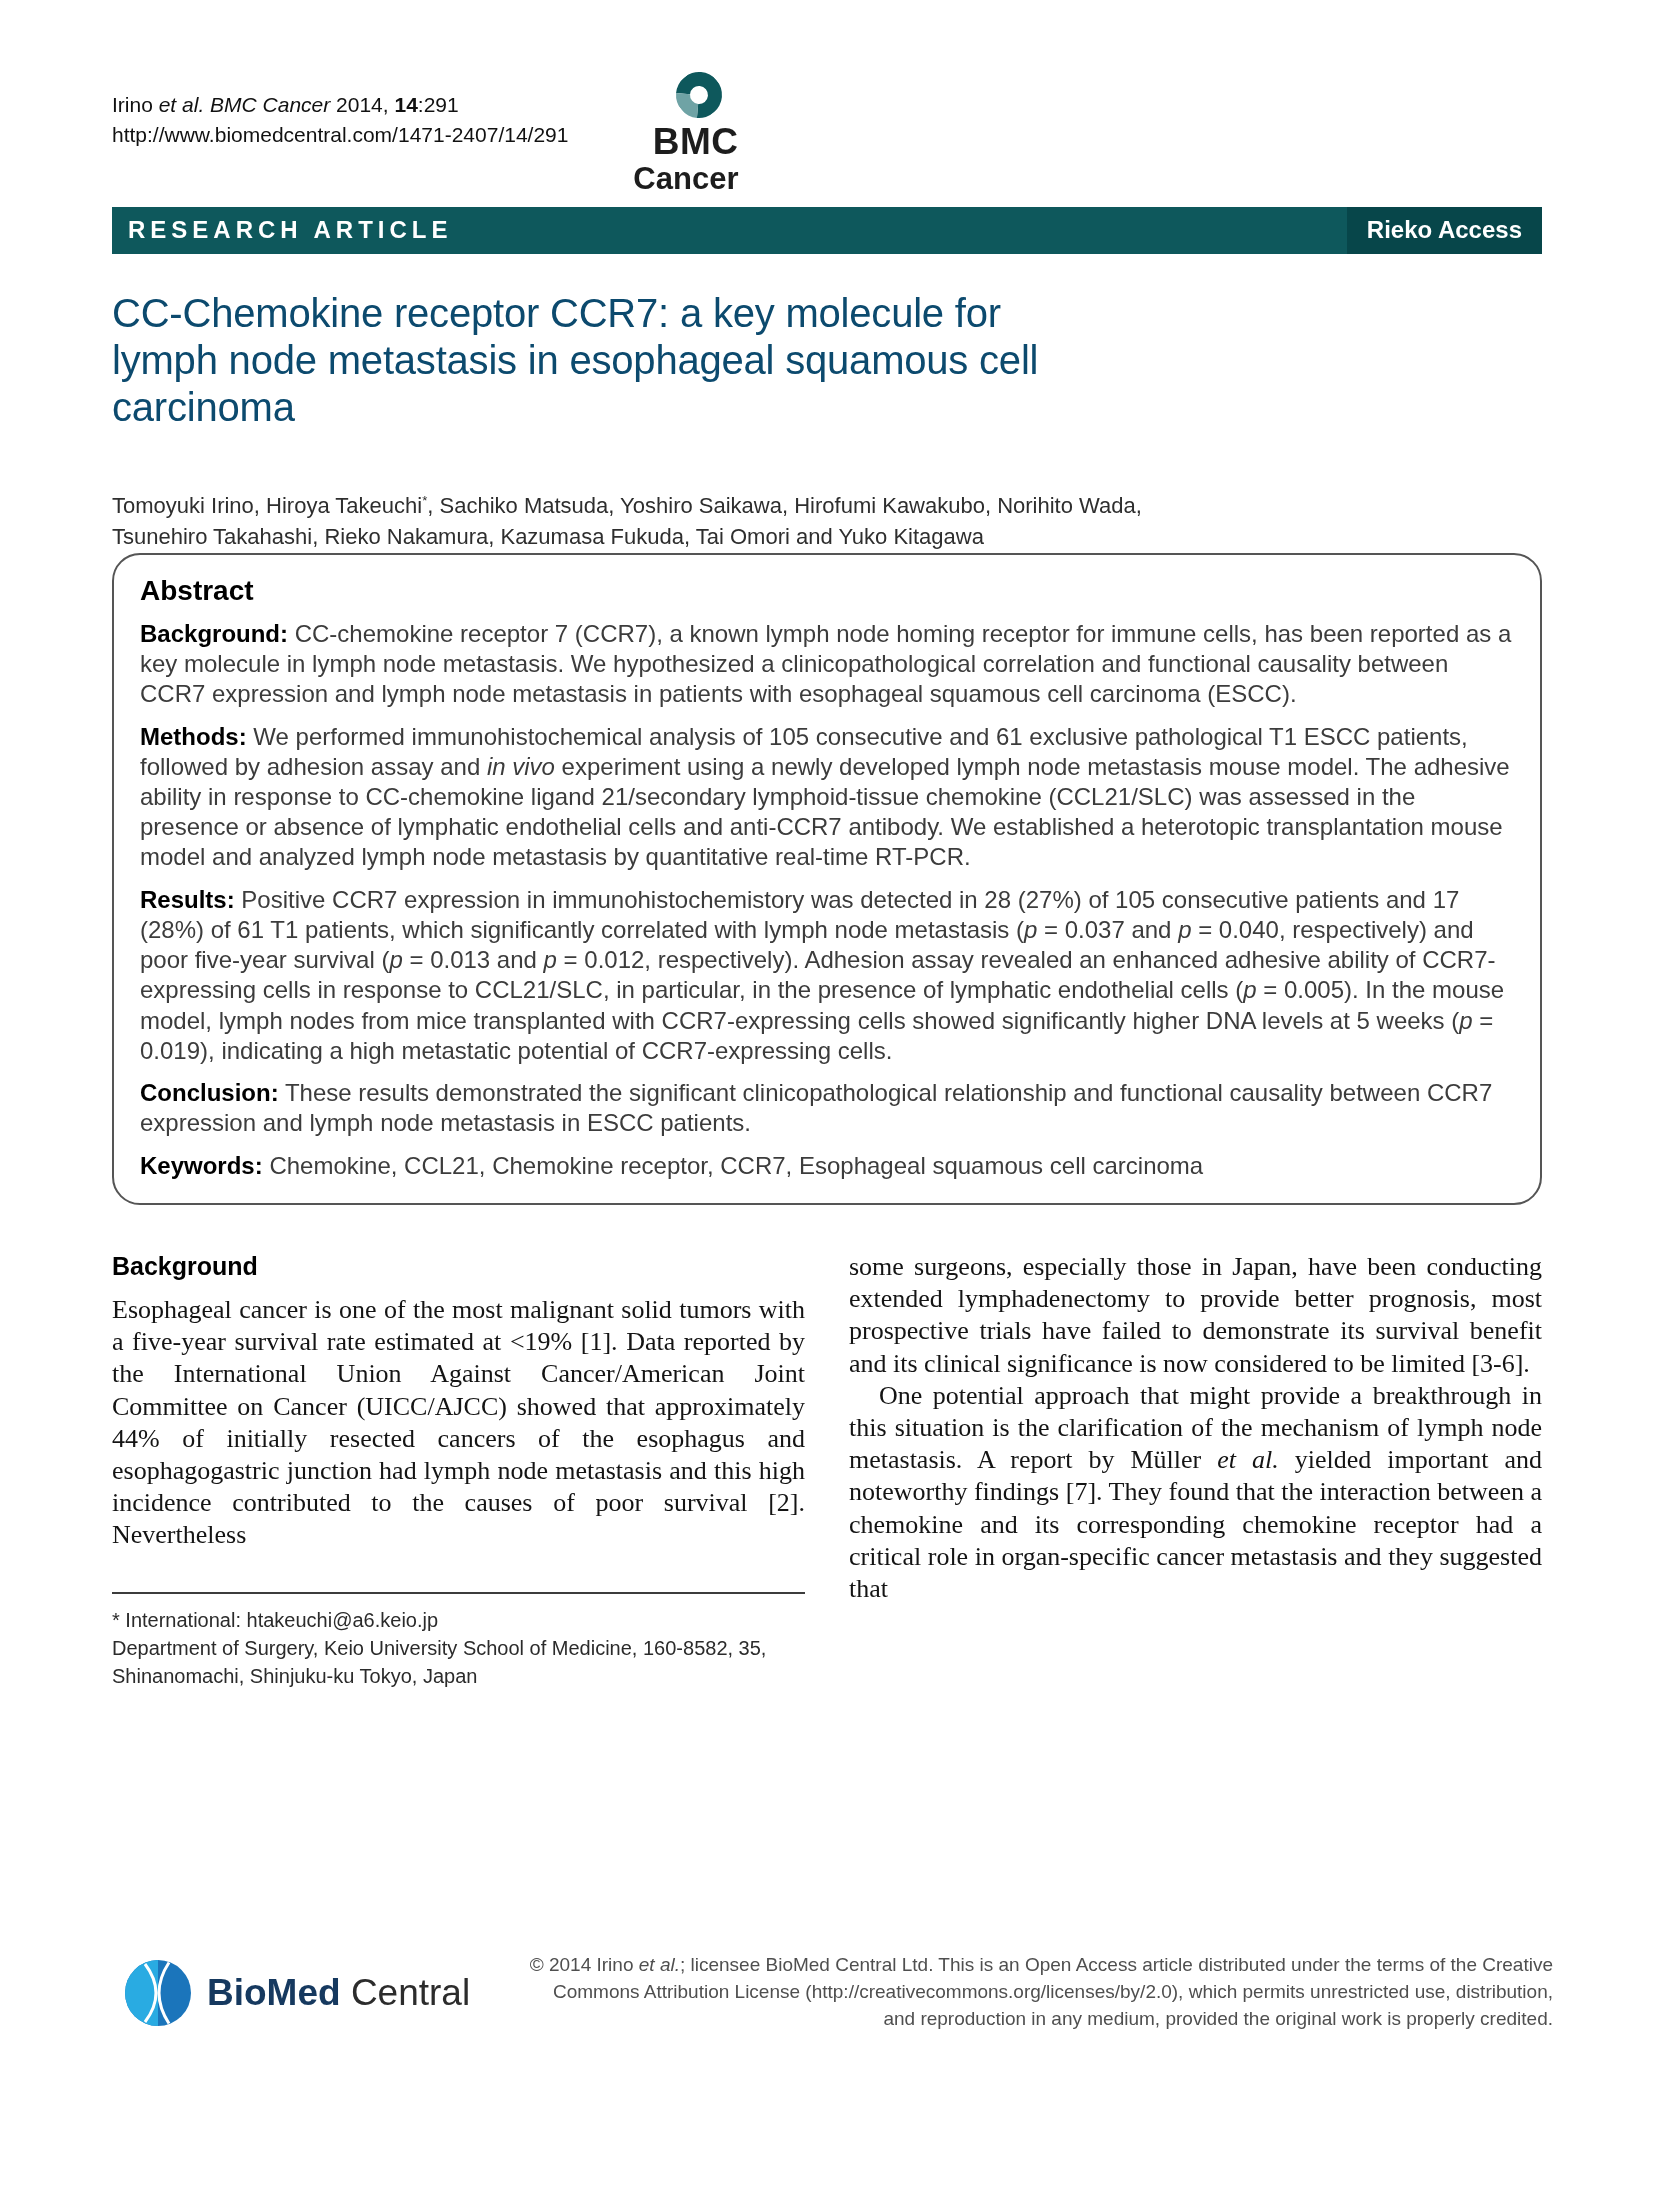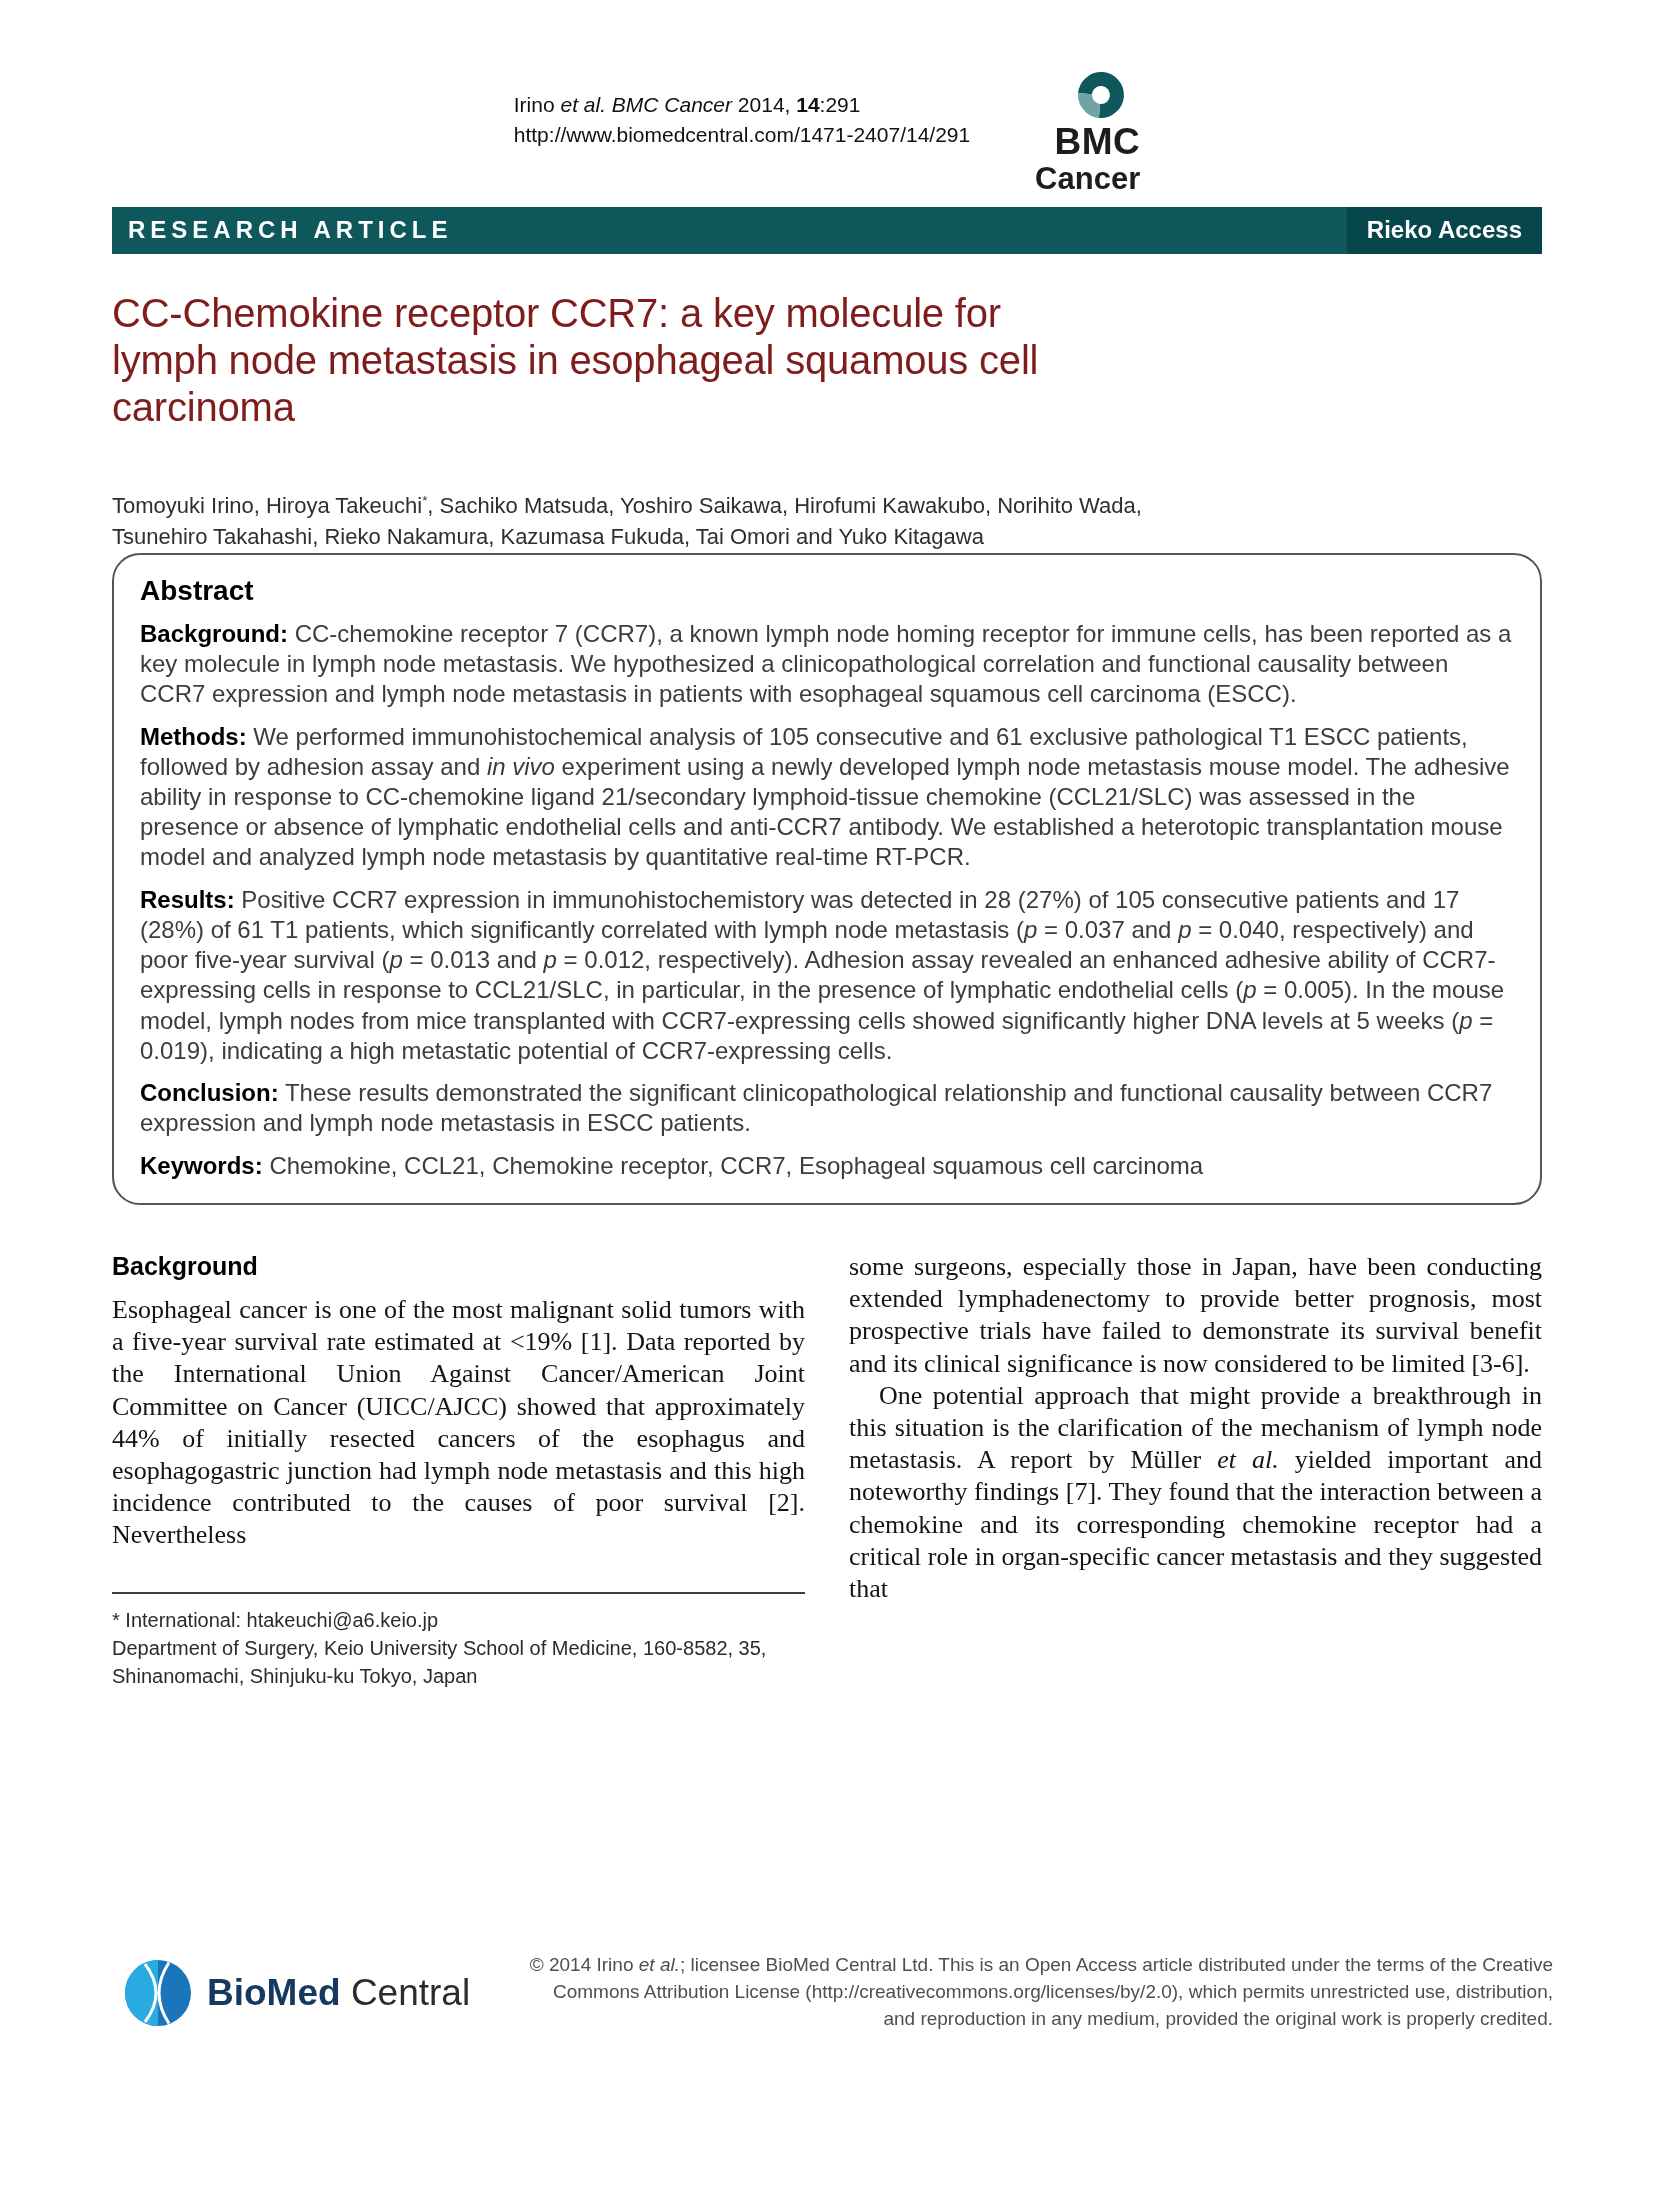--- a/index.html
+++ b/index.html
@@ -4,21 +4,21 @@
 <style>
   * { box-sizing: border-box; }
   html, body { margin: 0; padding: 0; background: #ffffff; }
   .page {
     width: 1654px; height: 2205px; position: relative; background: #fff;
     padding: 86px 112px 0; overflow: hidden;
     font-family: "Liberation Sans", sans-serif; color: #1f1f1f;
   }
 
   
-  .header { display: flex; justify-content: center; align-items: flex-start; }
+  .header { display: flex; justify-content: flex-start; align-items: flex-start; }
   .cite { font-size: 21px; line-height: 1.42; color: #111; padding-top: 4px; }
   .bmc-logo { display: flex; flex-direction: column; align-items: flex-end; margin-top: -14px; width: 170px; }
   .bmc-ring {
     width: 46px; height: 46px; border-radius: 50%;
     border: 14px solid var(--teal, #0E585C); border-left-color: #6fa3a5;
     transform: rotate(-40deg); margin-right: 16px;
   }
   .bmc-name { font-size: 37px; font-weight: bold; color: #1d1d1d; line-height: 1.08; margin-top: 4px; letter-spacing: .5px; }
   .bmc-journal { font-size: 31px; font-weight: bold; color: #1d1d1d; line-height: 1.12; }
 
@@ -29,21 +29,21 @@
   }
   .banner-kind { font-weight: bold; font-size: 24px; letter-spacing: 5px; }
   .open-access {
     background: var(--tealDark, #07464A); font-weight: bold; font-size: 24px;
     height: 100%; display: flex; align-items: center; padding: 0 20px;
   }
 
   
   .title {
     margin: 36px 0 0; font-size: 40px; font-weight: 400; line-height: 1.18;
-    max-width: 980px; color: #7f1d1d; letter-spacing: -0.2px;
+    max-width: 980px; color: #0c4a6e; letter-spacing: -0.2px;
   }
   .authors { margin: 60px 0 0; font-size: 22px; line-height: 1.4; max-width: 1090px; color: #2e2e2e; }
   sup { vertical-align: super; font-size: 60%; }
 
   
   .abstract {
     border: 2px solid #555; border-radius: 28px;
     padding: 20px 26px 22px; color: #3c3c3c;
   }
   .abstract h2 { margin: 0 0 12px; font-size: 28px; font-weight: bold; color: #000; }

